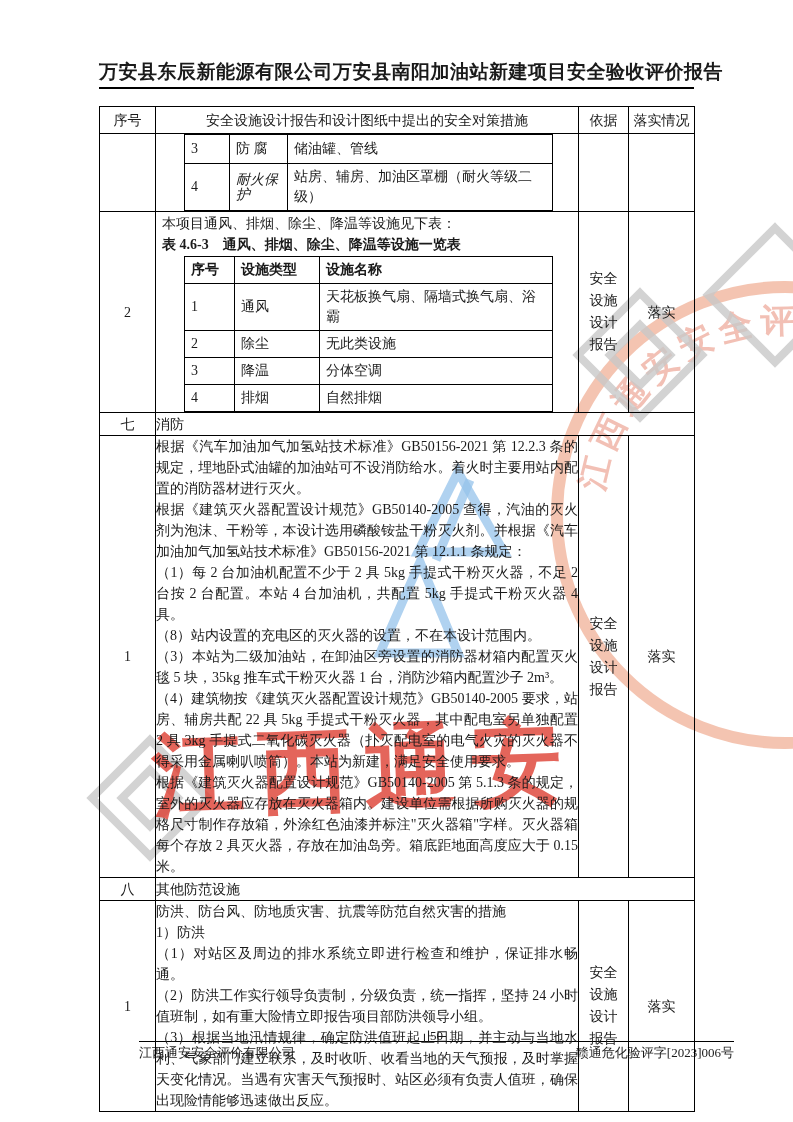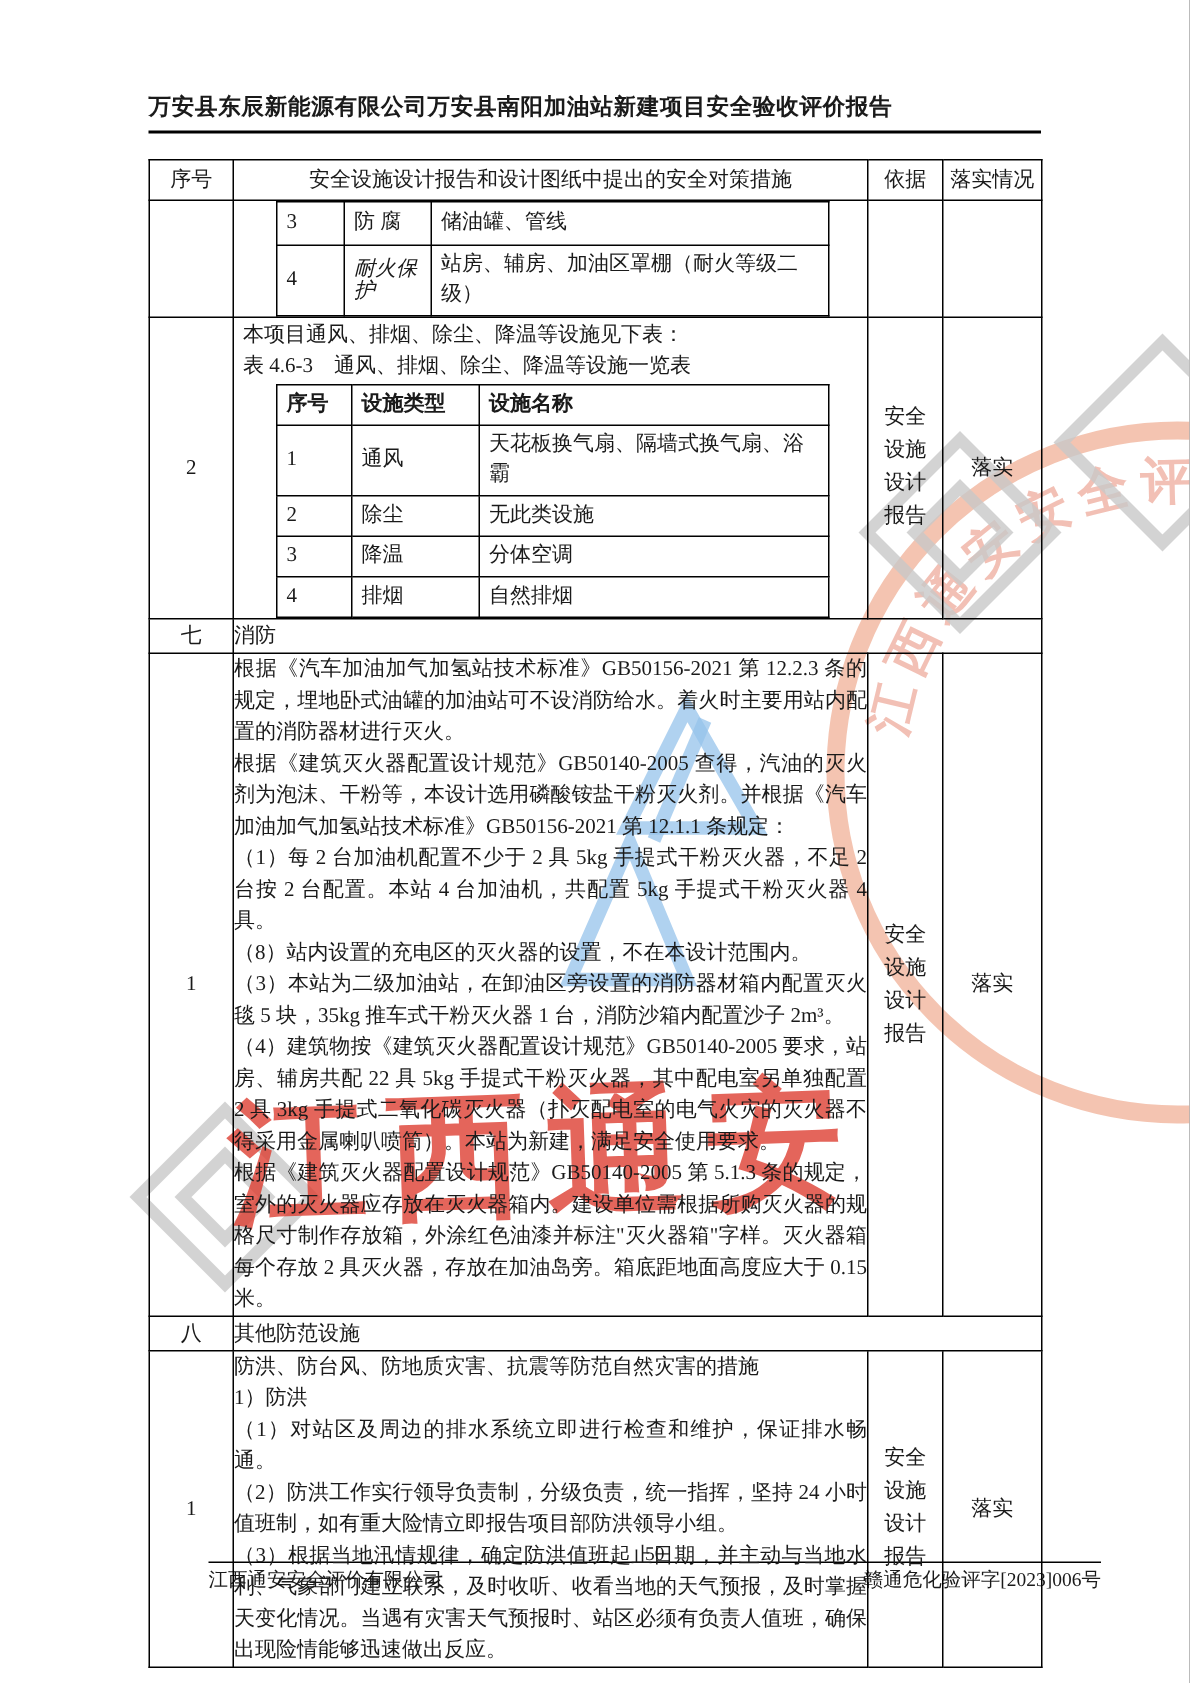--- a/index.html
+++ b/index.html
@@ -9,21 +9,21 @@
     background:#ffffff;
     font-family:"Liberation Serif","DejaVu Serif",serif;
     color:#1a1a1a;
     overflow:hidden;
   }
   .wm{position:absolute;left:0;top:0;z-index:0;pointer-events:none;}
   .content{position:absolute;left:99px;top:0;width:595px;z-index:1;}
   .doc-title{
     padding-top:62px;
     font-family:"Liberation Sans","DejaVu Sans",sans-serif;
-    font-weight:bold;font-size:15px;line-height:20px;letter-spacing:.5px;
+    font-weight:bold;font-size:19px;line-height:20px;letter-spacing:.5px;
     white-space:nowrap;
   }
   .doc-rule{border-bottom:2px solid #000;margin-top:5px;}
   table.main{
     margin-top:17px;width:595px;border-collapse:collapse;table-layout:fixed;
     font-size:14px;line-height:21px;
   }
   table.main>tbody>tr>td, table.main>tbody>tr>th{
     border:1px solid #000;padding:0;vertical-align:middle;font-weight:normal;
   }
@@ -36,21 +36,21 @@
   table.inner{
     border-collapse:collapse;table-layout:fixed;margin:0 0 0 28px;
     font-size:14px;line-height:20px;
   }
   table.inner td,table.inner th{
     border:1px solid #000;padding:3px 6px;text-align:left;font-weight:normal;vertical-align:middle;
   }
   table.inner th{font-weight:bold;}
   .type-narrow{line-height:15px;font-style:italic;}
   .cell-line{padding:1px 4px 0 6px;}
-  .cell-caption{padding:0 4px 1px 6px;font-weight:normal;}
+  .cell-caption{padding:0 4px 1px 6px;font-weight:bold;}
   .section-title{padding:0 6px;}
   .longtext{padding:2px 6px 2px 6px;vertical-align:top;}
   .longtext p{margin:0;text-align:justify;}
   .footer{position:absolute;left:99px;top:1041px;width:595px;font-size:13px;padding-left:40px;}
   .footer-rule{border-top:1.5px solid #000;position:relative;}
   .page-number{
     position:absolute;left:50%;top:-14px;transform:translateX(-50%);
     background:transparent;padding:0 6px;font-size:13px;
   }
   .footer-row{display:flex;justify-content:space-between;padding-top:3px;line-height:16px;}

